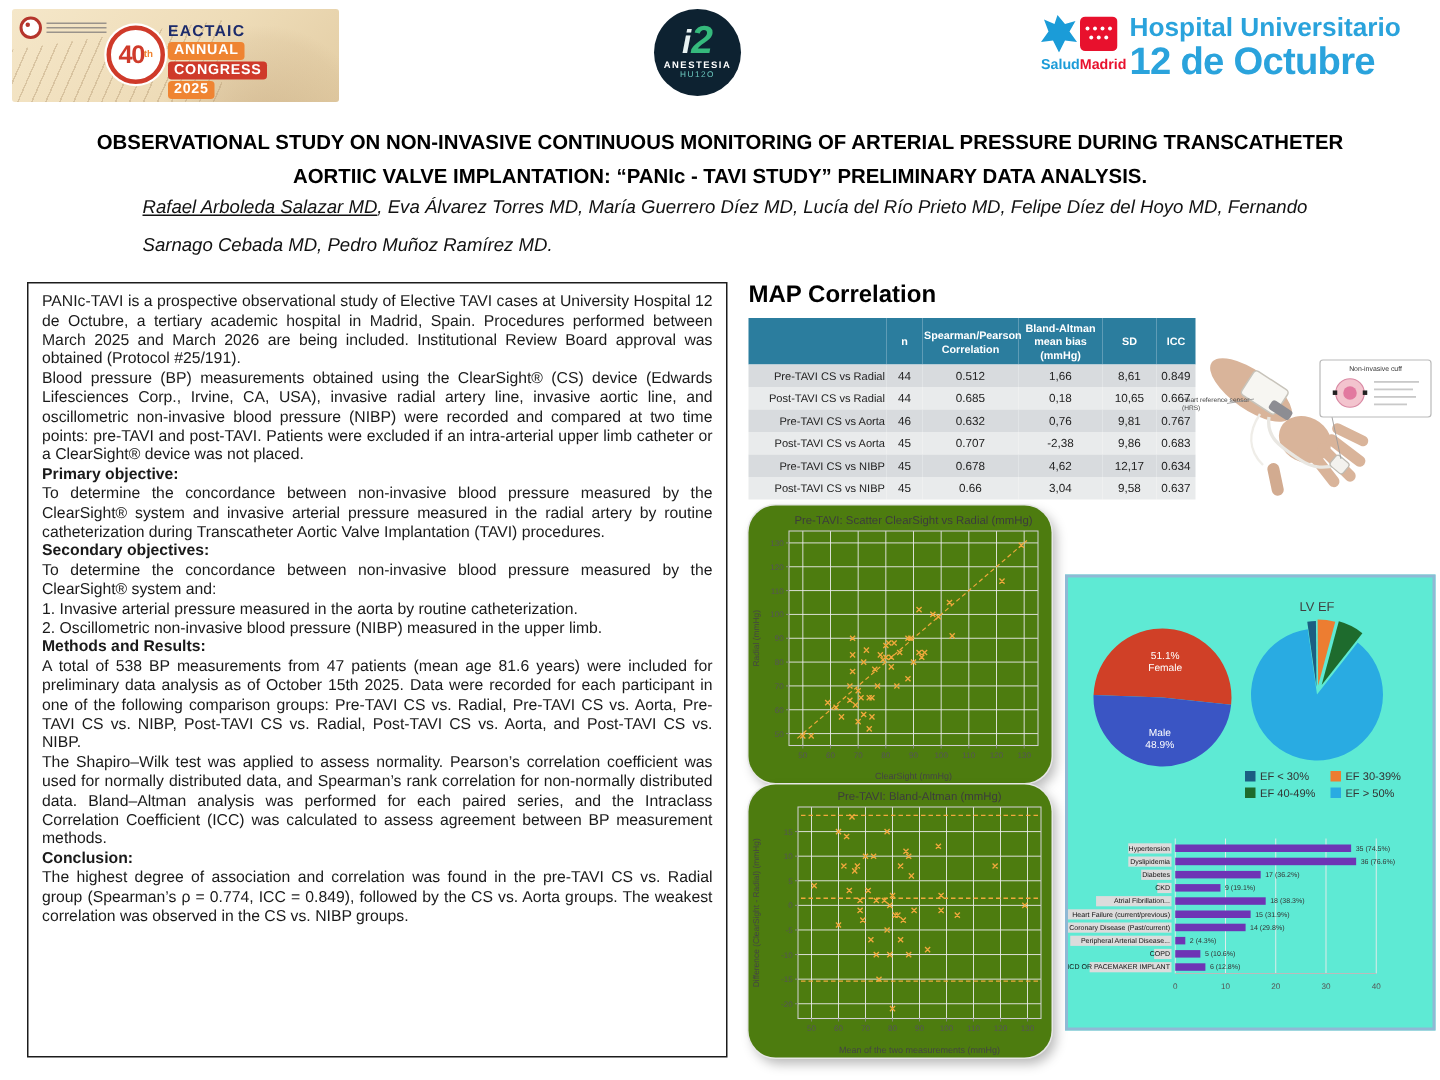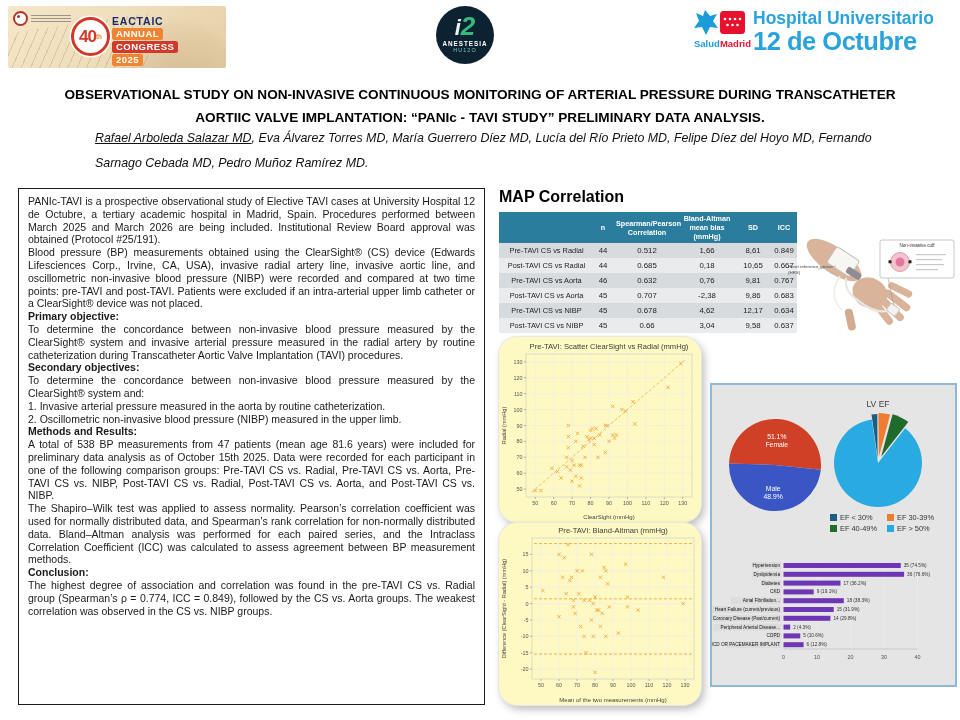--- a/index.html
+++ b/index.html
@@ -49,31 +49,31 @@
   .abstract-box{left:18px;top:188px;width:467px;height:517px;border:1.6px solid #1c1c1c;box-sizing:border-box;
     padding:6px 9px;font-size:10.5px;line-height:1.22;text-align:justify;color:#1a1a1a;}
   .abstract-box p{margin:0;}
   .abstract-box p.head{font-weight:bold;text-align:left;}
 
   
   .map-heading{left:499px;top:188px;font-size:16px;font-weight:bold;color:#000;}
   .map-table{left:499px;top:212px;width:298px;border-collapse:collapse;table-layout:fixed;}
   .map-table th{background:#2b7d9e;color:#fff;font-weight:bold;font-size:7.2px;padding:2px 1px;text-align:center;line-height:1.25;}
   .map-table td{font-size:7.8px;padding:3px 1px;text-align:center;color:#222;}
-  .map-table td:first-child{text-align:center;padding-left:4px;font-size:7.4px;}
+  .map-table td:first-child{text-align:right;padding-left:4px;font-size:7.4px;}
   .map-table tr.odd td{background:#d8dbde;}
   .map-table tr.even td{background:#e9ebec;}
 
   
-  .chart-card{background:#fef9c3;border-radius:18px;box-shadow:0 0 0 1px #e7e7e7,3px 4px 8px rgba(0,0,0,.28);}
+  .chart-card{background:#4d7c0f;border-radius:18px;box-shadow:0 0 0 1px #e7e7e7,3px 4px 8px rgba(0,0,0,.28);}
   #scatter-card{left:499px;top:337px;width:202px;height:185px;}
   #ba-card{left:499px;top:523px;width:202px;height:182px;}
 
   
-  .right-panel{left:710px;top:383px;width:247px;height:304px;border:2px solid #8fb9d5;background:#e5e5e5;box-sizing:border-box;}
+  .right-panel{left:710px;top:383px;width:247px;height:304px;border:2px solid #8fb9d5;background:#5eead4;box-sizing:border-box;}
   .lvef-legend{position:absolute;left:118px;top:128px;display:grid;grid-template-columns:auto auto;gap:2px 10px;font-size:7.4px;color:#333;}
   .lvef-legend .li{display:flex;align-items:center;gap:3px;white-space:nowrap;}
   .lvef-legend .sw{width:7px;height:7px;display:inline-block;}
   #pies-chart{position:absolute;left:0;top:0;}
   #bars-chart{position:absolute;left:0;top:166px;}
 
   .device-figure{left:788px;top:226px;width:170px;height:118px;}
 </style>
 </head>
 <body>

